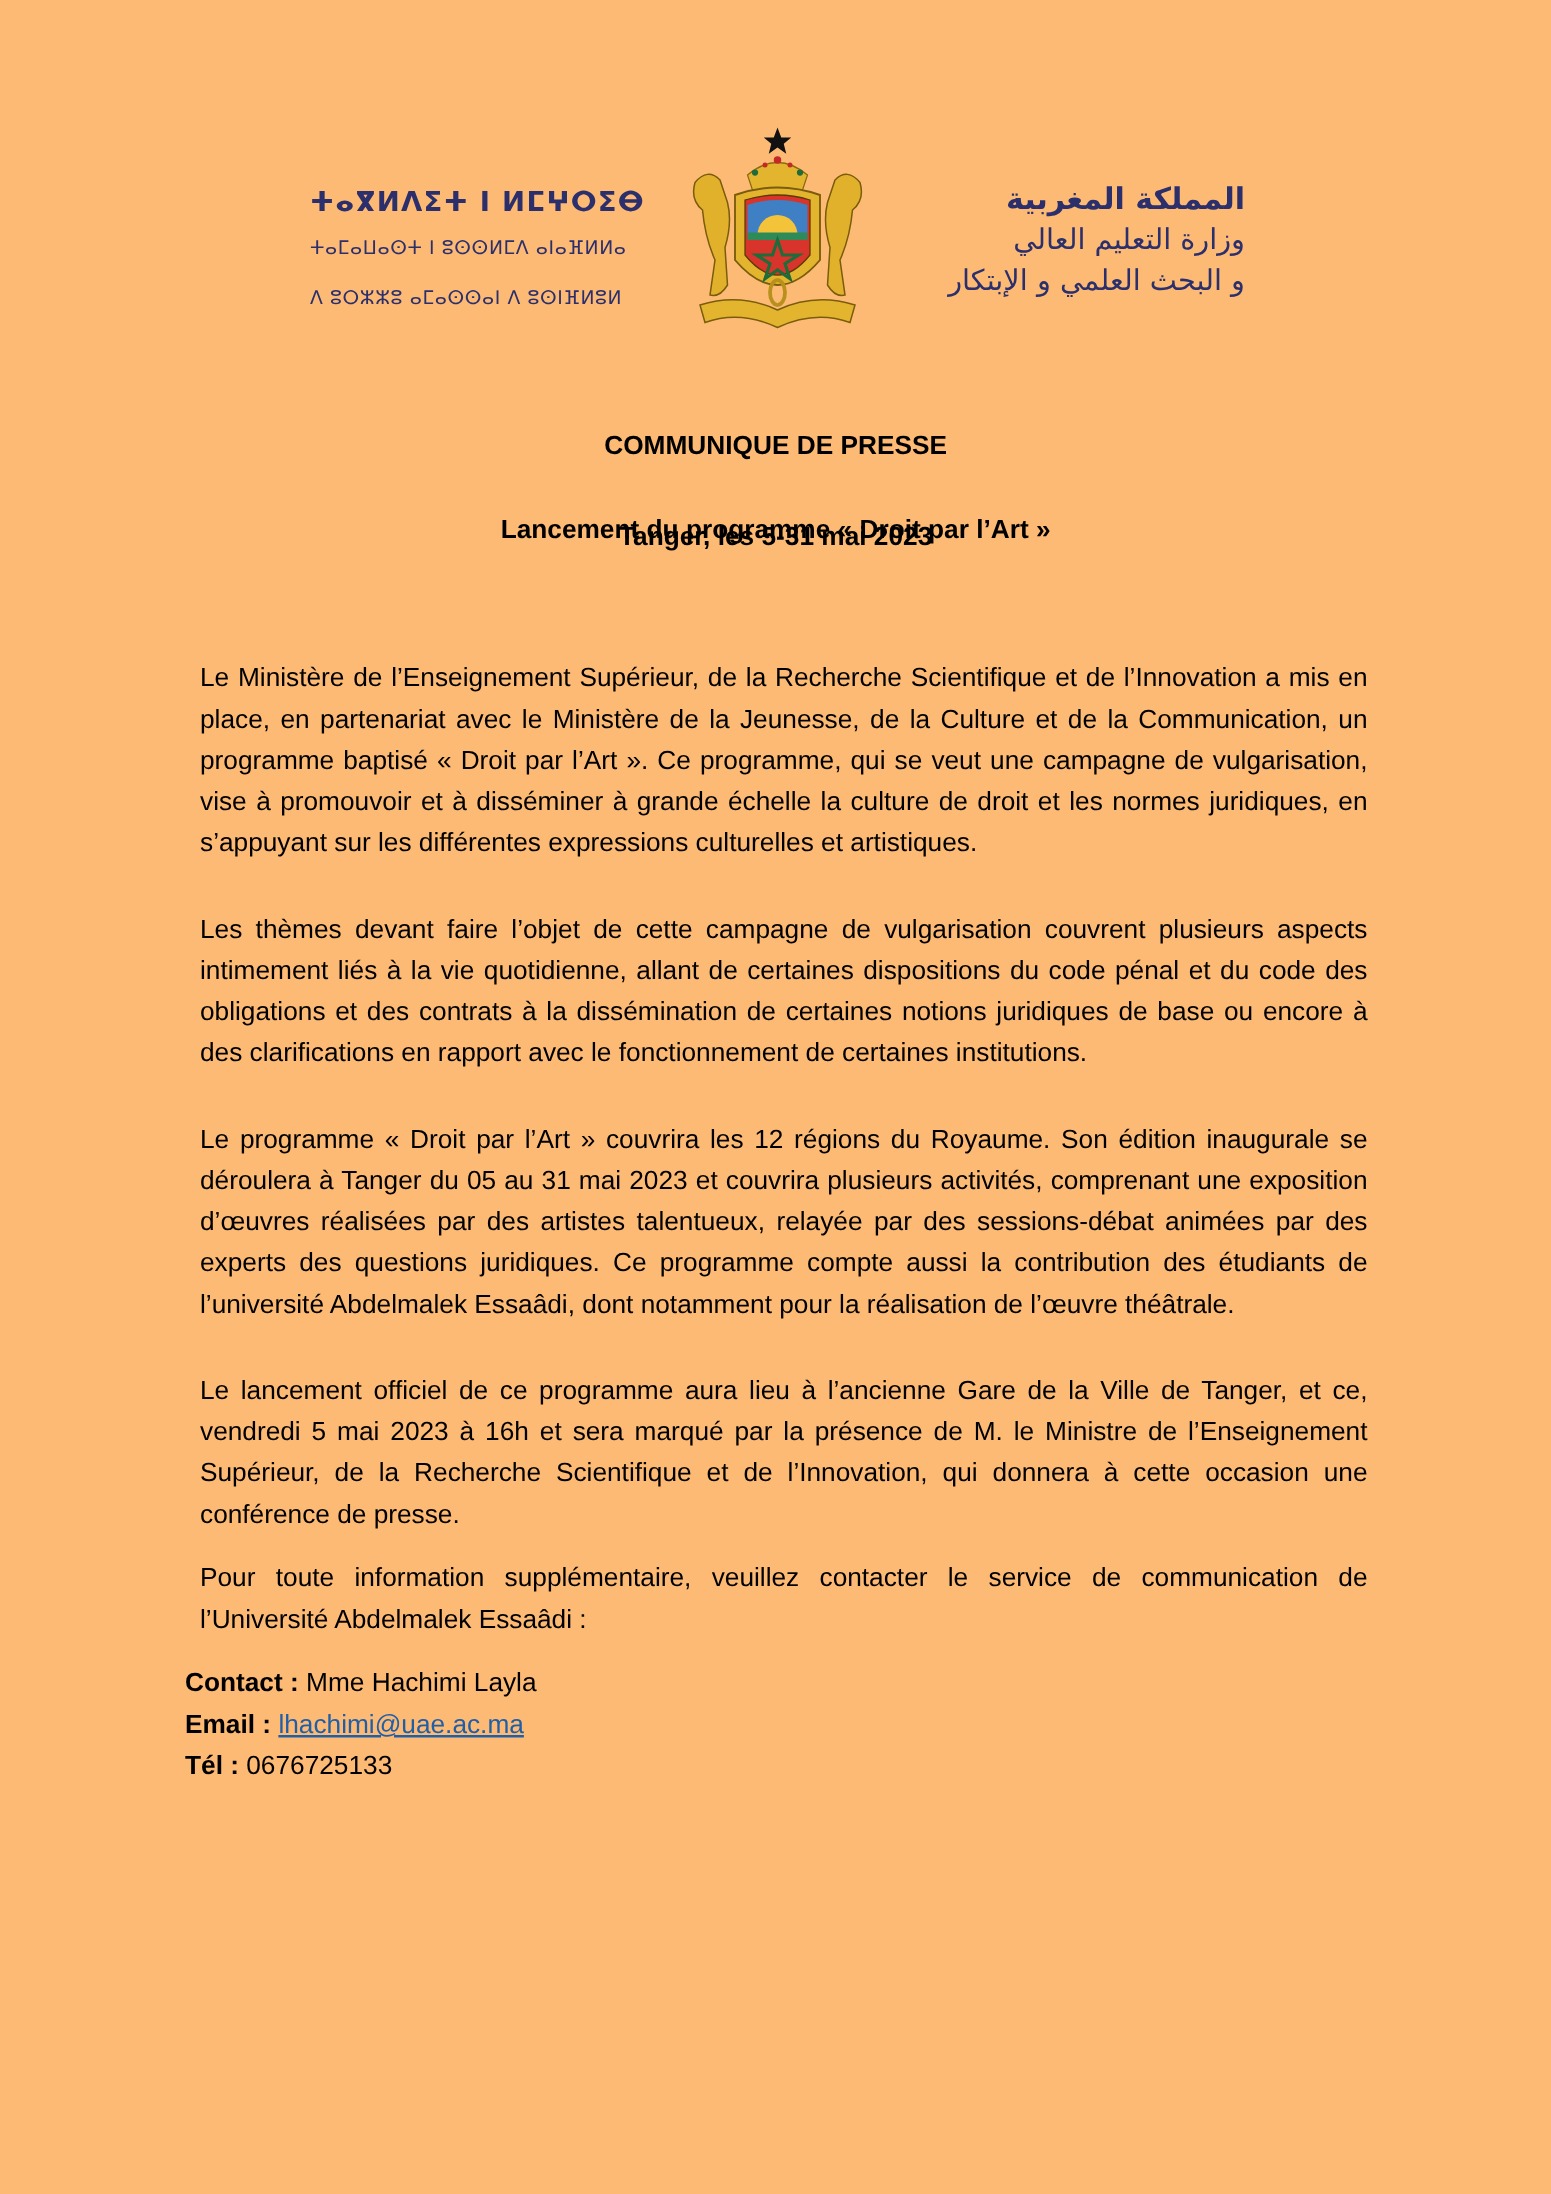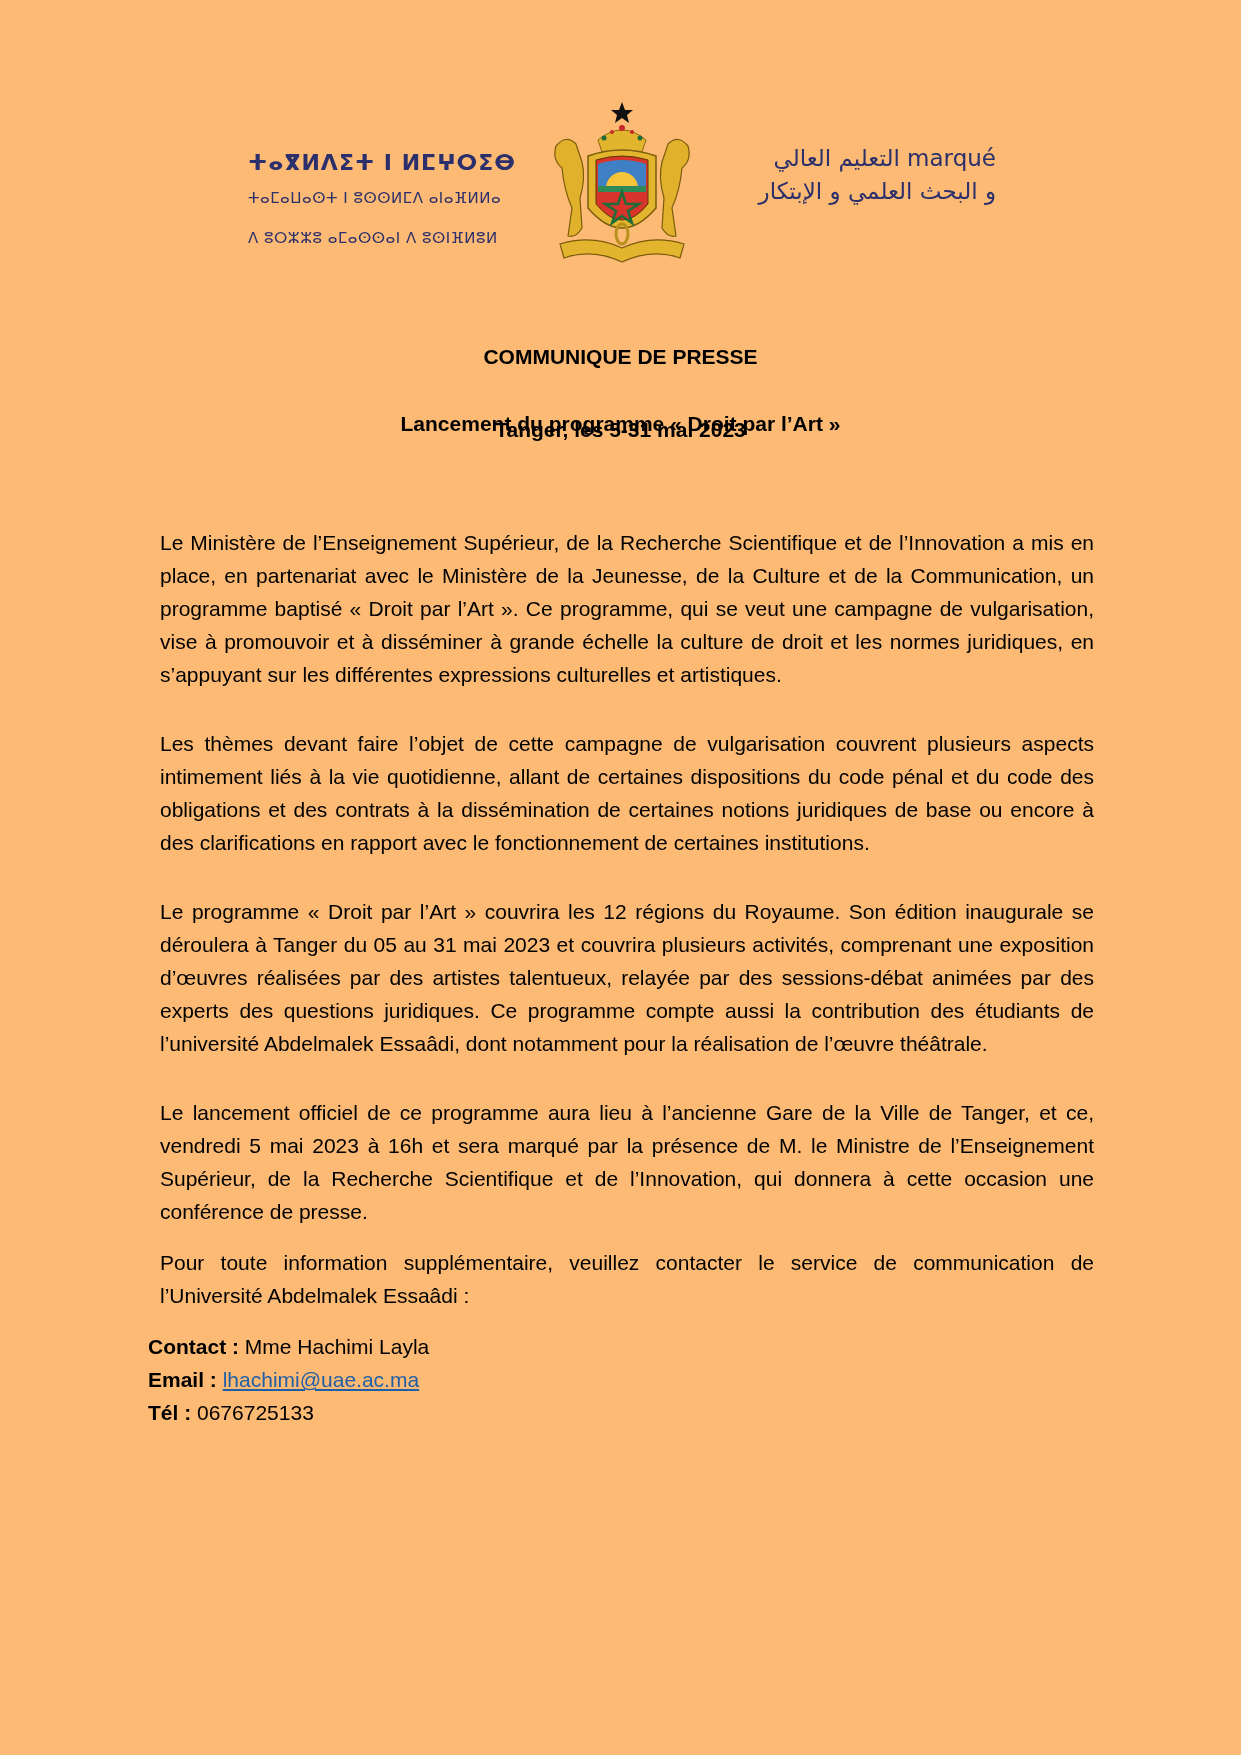--- a/index.html
+++ b/index.html
@@ -70,21 +70,22 @@
 
       <path d="M14,48 Q24,36 34,46 L40,64 Q44,80 38,100 L40,130 Q34,140 26,138 L30,110 Q22,92 20,70 Q10,62 14,48 Z" fill="#e1b12c" stroke="#7a5c0c" stroke-width="1.2"></path>
       <path d="M146,48 Q136,36 126,46 L120,64 Q116,80 122,100 L120,130 Q126,140 134,138 L130,110 Q138,92 140,70 Q150,62 146,48 Z" fill="#e1b12c" stroke="#7a5c0c" stroke-width="1.2"></path>
 
       <path d="M18,146 Q50,136 80,150 Q110,136 142,146 L138,160 Q110,150 80,164 Q50,150 22,160 Z" fill="#e3b52f" stroke="#7a5c0c" stroke-width="1.2"></path>
       <ellipse cx="80" cy="136" rx="6" ry="10" fill="none" stroke="#b8901c" stroke-width="3"></ellipse>
     </svg>
   </div>
 
   <div class="hdr-right">
-    <div class="ar-sub">marqué التعليم العالي</div>
+    <div class="ar-title">المملكة المغربية</div>
+    <div class="ar-sub">وزارة التعليم العالي</div>
     <div class="ar-sub">و البحث العلمي و الإبتكار</div>
   </div>
 
   <div class="titles t-main">COMMUNIQUE DE PRESSE</div>
   <div class="titles t-sub1">Lancement du programme « Droit par l’Art »</div>
   <div class="titles t-sub2">Tanger, les 5-31 mai 2023</div>
 
   <div class="body">
     <p>Le Ministère de l’Enseignement Supérieur, de la Recherche Scientifique et de l’Innovation a mis en place, en partenariat avec le Ministère de la Jeunesse, de la Culture et de la Communication, un programme baptisé « Droit par l’Art ». Ce programme, qui se veut une campagne de vulgarisation, vise à promouvoir et à disséminer à grande échelle la culture de droit et les normes juridiques, en s’appuyant sur les différentes expressions culturelles et artistiques.</p>
     <p>Les thèmes devant faire l’objet de cette campagne de vulgarisation couvrent plusieurs aspects intimement liés à la vie quotidienne, allant de certaines dispositions du code pénal et du code des obligations et des contrats à la dissémination de certaines notions juridiques de base ou encore à des clarifications en rapport avec le fonctionnement de certaines institutions.</p>

